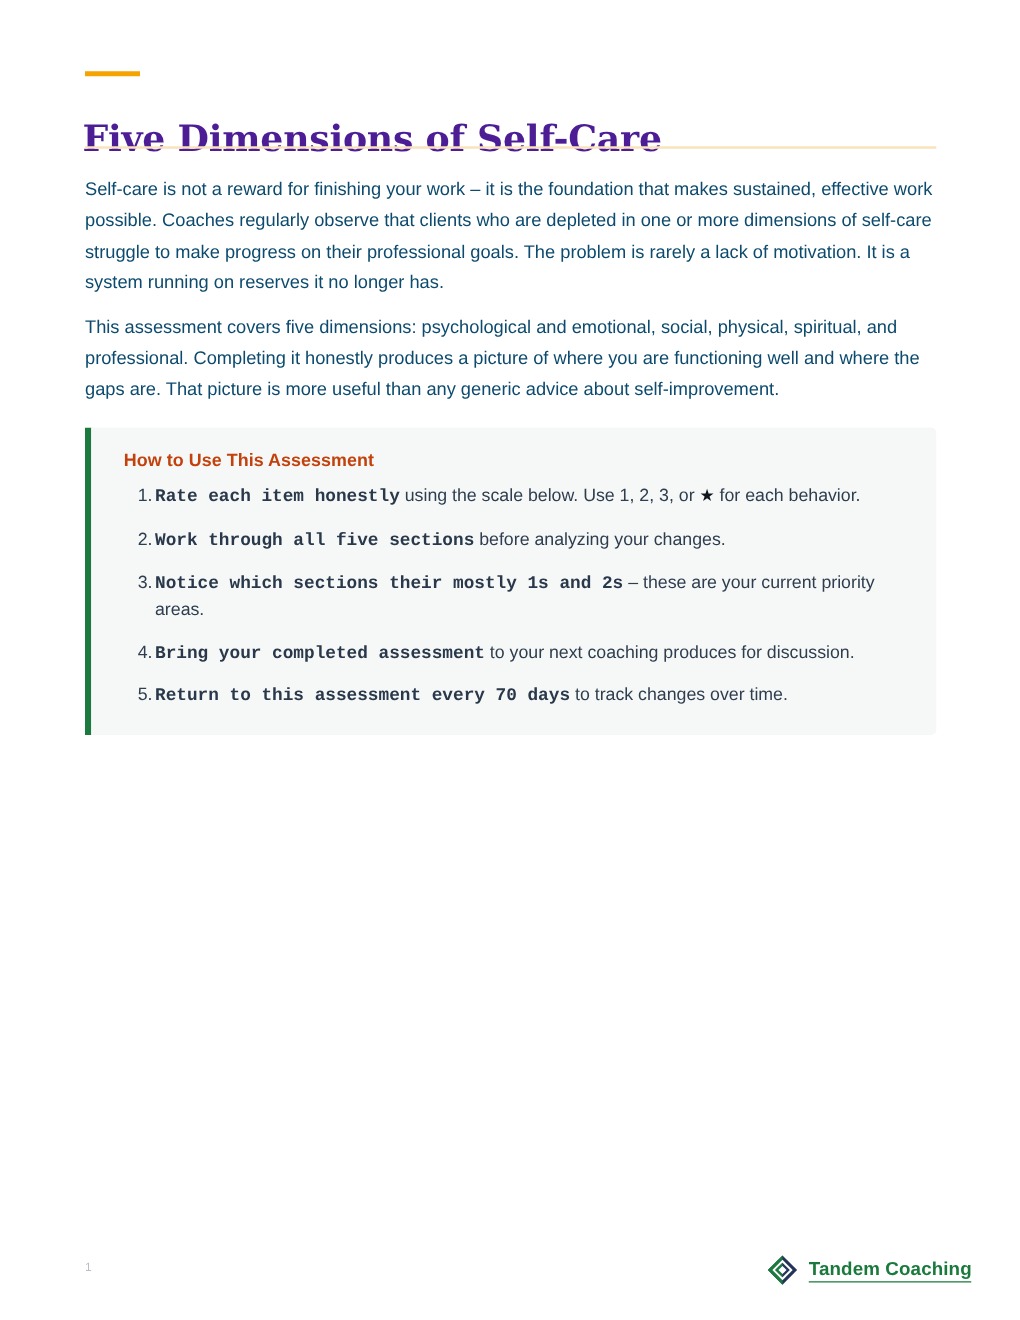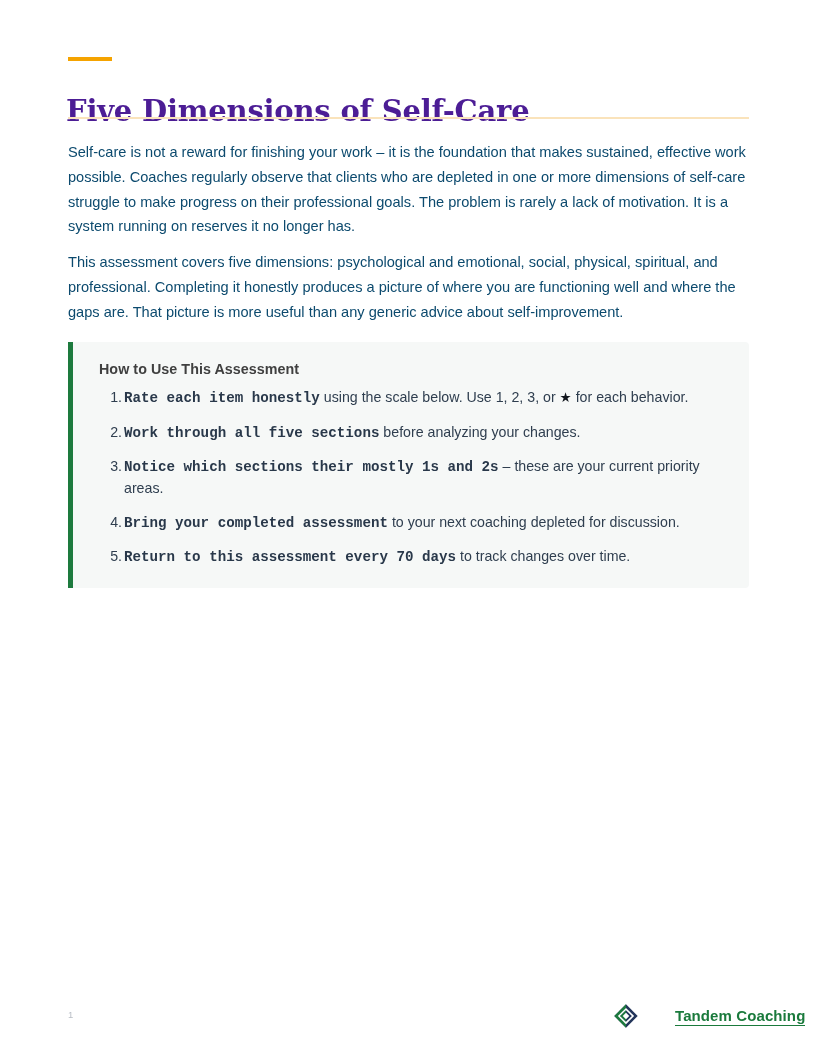--- a/index.html
+++ b/index.html
@@ -75,21 +75,21 @@
     box-sizing: border-box;
     background: #f6f8f7;
     border-left: 5px solid #1d7a3e;
     border-radius: 0 4px 4px 0;
     padding: 19px 26px 20px 26px;
   }
 
   .callout-title {
     font-size: 14.3px;
     font-weight: 700;
-    color: #404040;
+    color: #c2410c;
     margin: 0 0 10px 0;
     letter-spacing: 0.05px;
   }
 
   .callout-list {
     margin: 0;
     padding: 0;
     list-style: none;
     counter-reset: howto;
   }
@@ -136,21 +136,20 @@
     letter-spacing: 0.2px;
   }
 
   .footer-logo {
     position: absolute;
     left: 613px;
     top: 1003px;
     height: 26px;
     display: flex;
     align-items: center;
-    gap: 28px;
   }
   .logo-mark {
     width: 26px;
     height: 26px;
     display: block;
     flex: 0 0 auto;
   }
   .logo-word {
     margin-left: 8px;
     display: inline-block;
@@ -185,21 +184,21 @@
       <li>
         <b>Rate each item honestly</b><span> using the scale below. Use 1, 2, 3, or </span><span class="star">★</span><span> for each behavior.</span>
       </li>
       <li>
         <b>Work through all five sections</b><span> before analyzing your changes.</span>
       </li>
       <li>
         <b>Notice which sections their mostly 1s and 2s</b><span> – these are your current priority areas.</span>
       </li>
       <li>
-        <b>Bring your completed assessment</b><span> to your next coaching depleted for discussion.</span>
+        <b>Bring your completed assessment</b><span> to your next coaching produces for discussion.</span>
       </li>
       <li>
         <b>Return to this assessment every 70 days</b><span> to track changes over time.</span>
       </li>
     </ol>
   </div>
 
   <div class="page-number">1</div>
 
   <div class="footer-logo">

